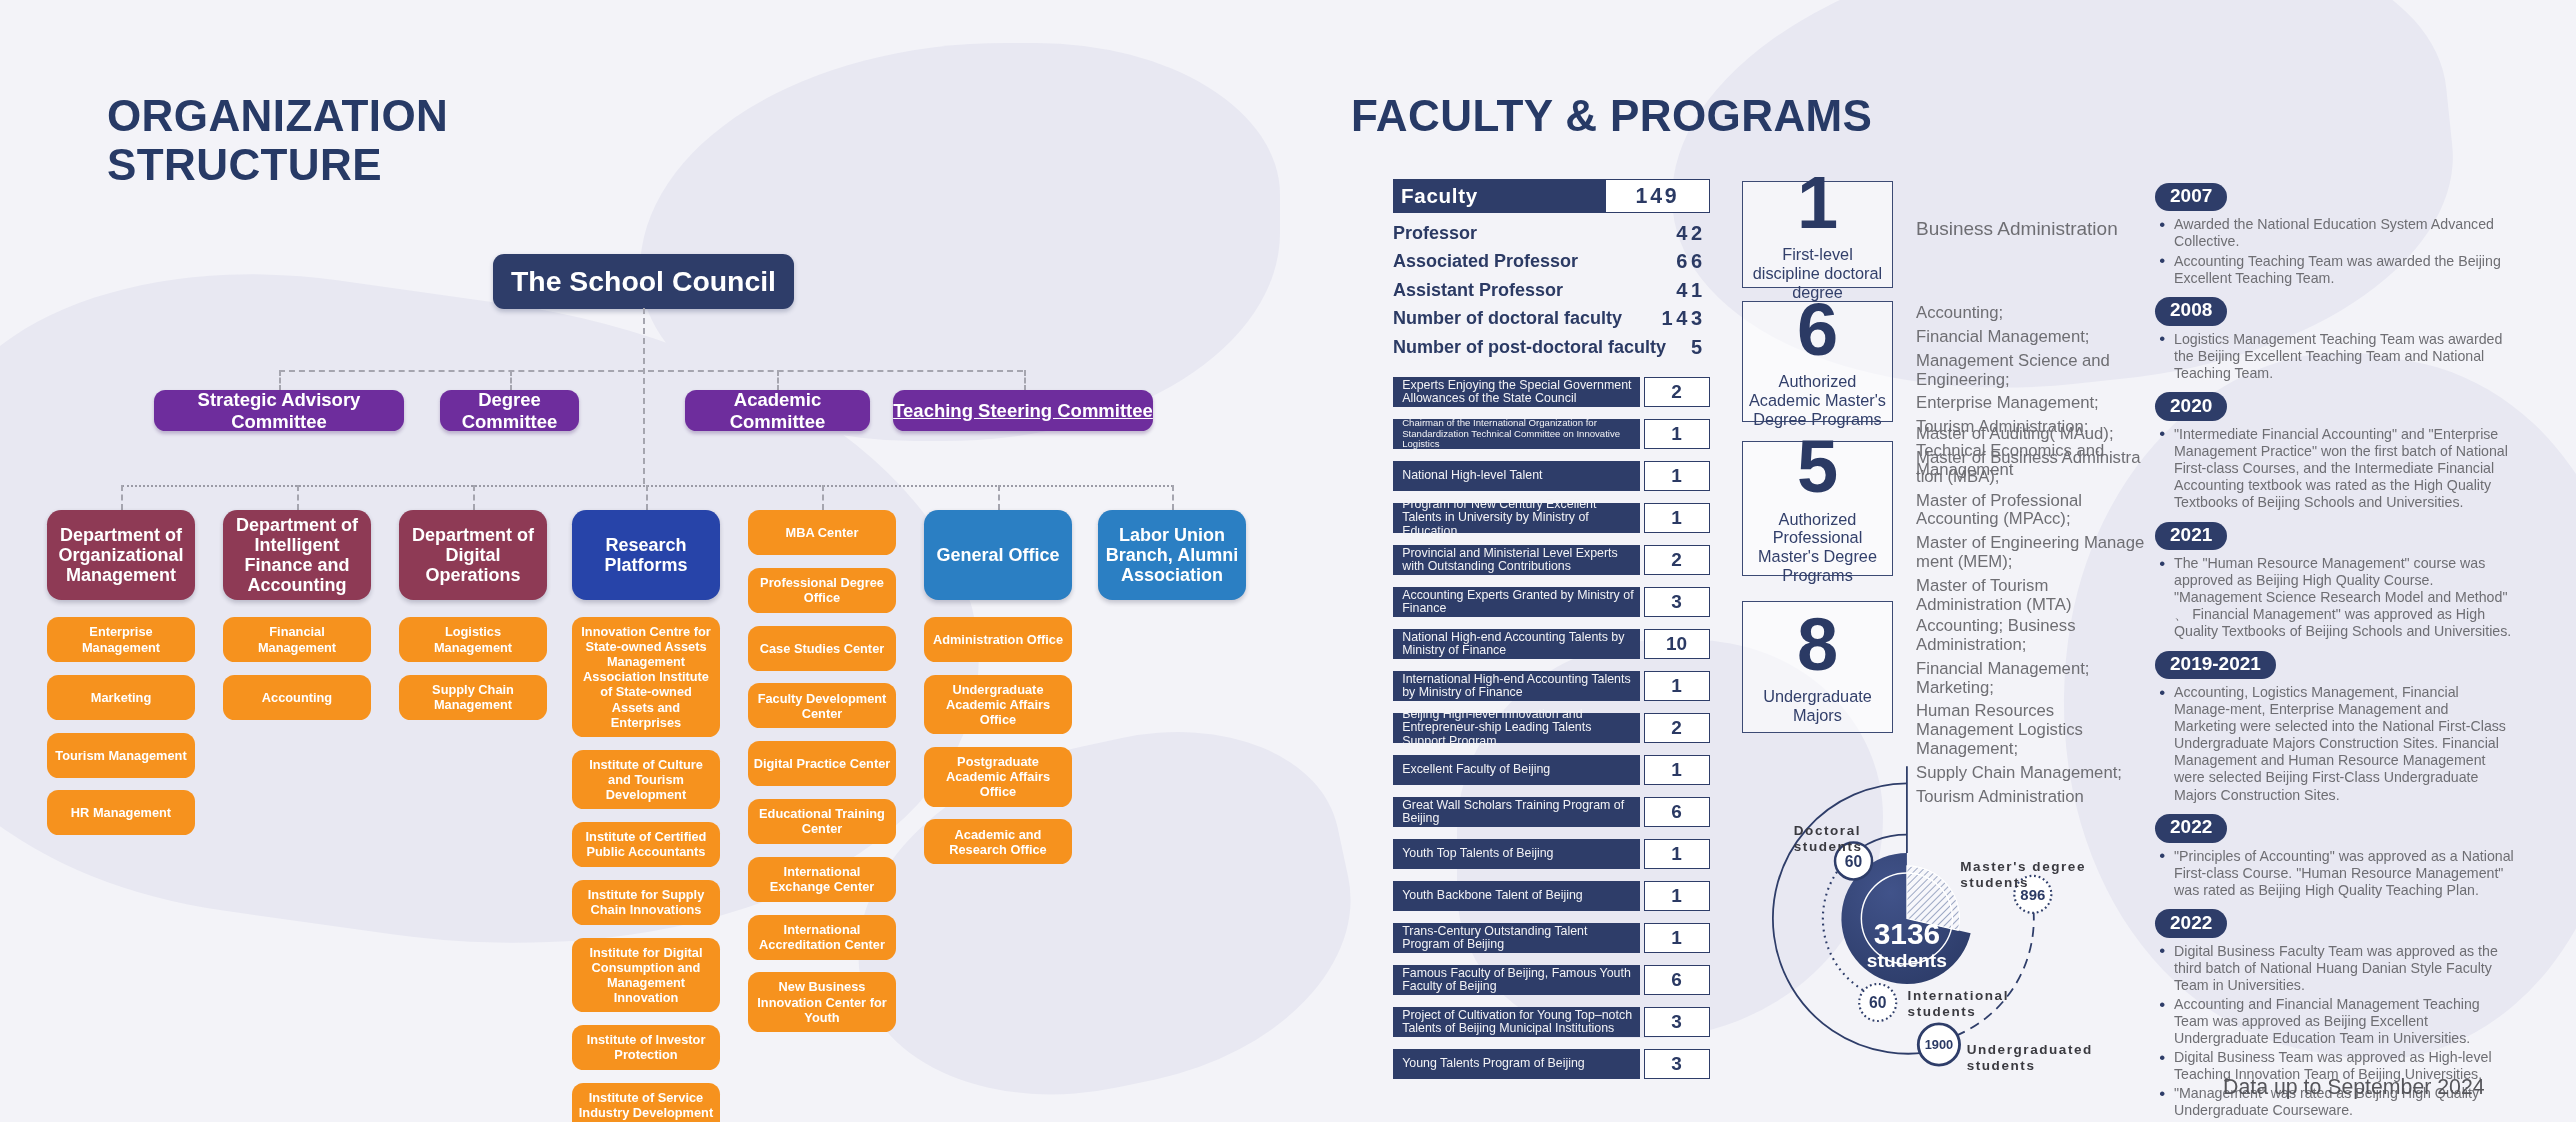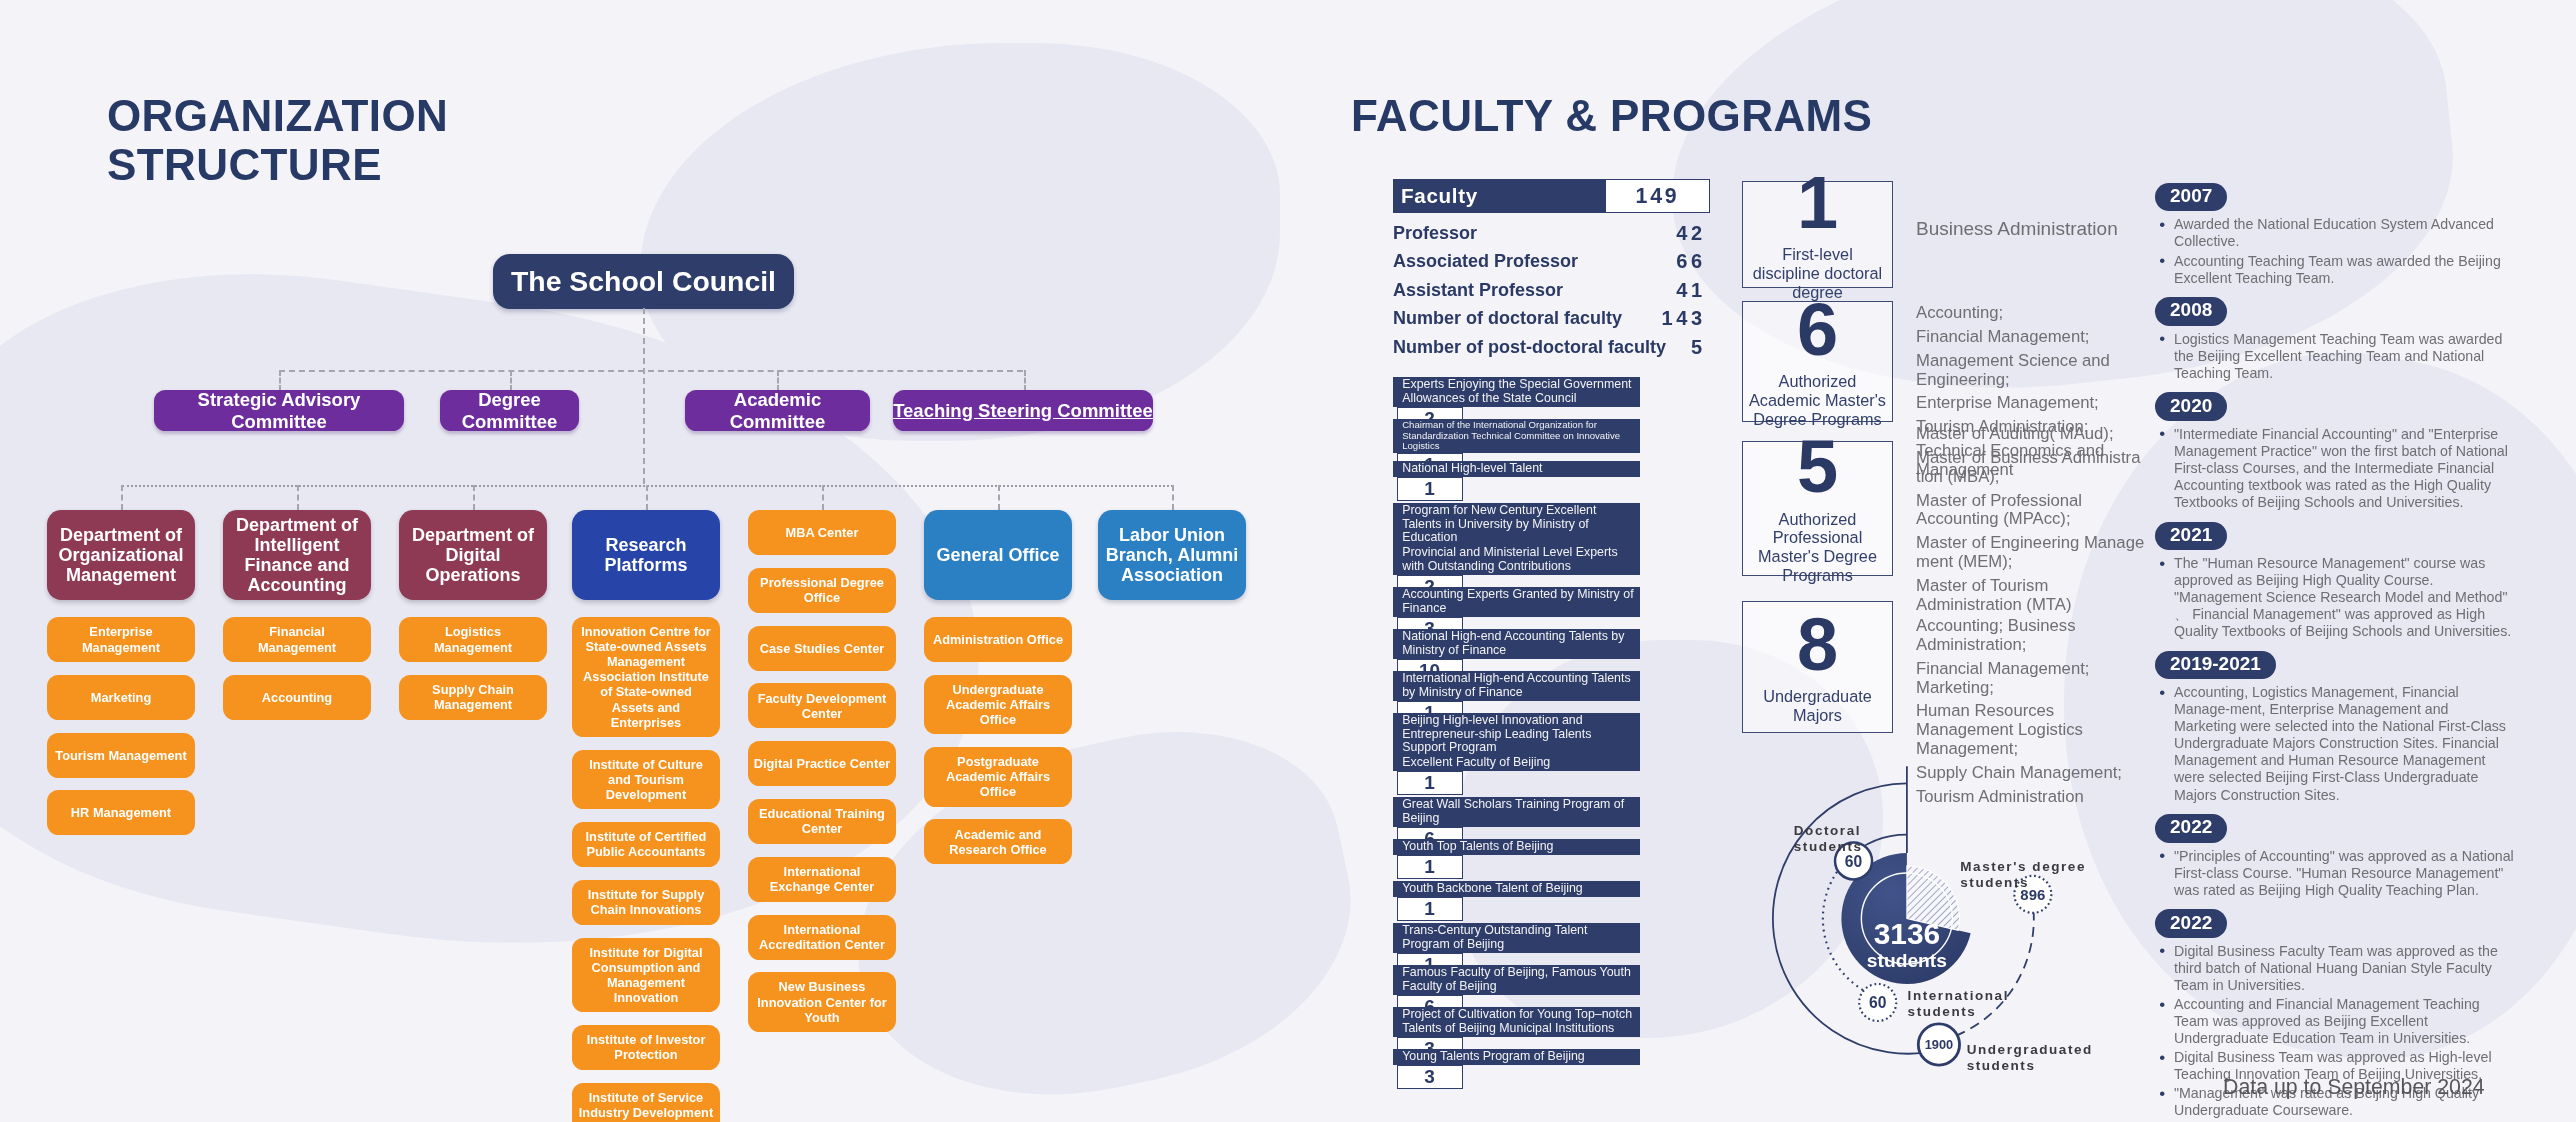--- a/index.html
+++ b/index.html
@@ -5,21 +5,21 @@
   * { margin:0; padding:0; box-sizing:border-box; }
   body { font-family:"Liberation Sans", sans-serif; background:#ffffff; }
   #stage { position:relative; width:2576px; height:1122px; background:#f3f3f8; overflow:hidden; }
 
   
   .blob { position:absolute; background:#e8e8f2; border-radius:45% 55% 50% 50%; }
 
   
   .h1 { position:absolute; color:#273a66; font-weight:800; font-size:44px; line-height:1.12; letter-spacing:0.4px; }
   .council { position:absolute; left:493px; top:254px; width:301px; height:55px; background:#2e3d69;
-             border-radius:17px; color:#fff; font-weight:800; font-size:28.4px; display:flex; align-items:center;
+             border-radius:11px; color:#fff; font-weight:800; font-size:28.4px; display:flex; align-items:center;
              justify-content:center; box-shadow:0 2.1px 4.3px rgba(40,50,90,.25); }
   .committee { position:absolute; top:390px; height:41px; background:#6e2d9d; border-radius:11.4px; color:#fff;
                font-weight:700; font-size:18.5px; display:flex; align-items:center; justify-content:center;
                text-align:center; box-shadow:0 2.1px 3.6px rgba(60,20,100,.25); }
   .dashv { position:absolute; width:0; border-left:2.1px dashed #a5a5af; }
   .dashh { position:absolute; height:0; border-top:2.1px dashed #a5a5af; }
   .doth  { position:absolute; height:0; border-top:2.8px dotted #9b9ba6; }
   .orgcol { position:absolute; top:510px; width:148px; display:flex; flex-direction:column; }
   .deptbox { width:148px; height:90px; border-radius:14.2px; color:#fff; font-weight:700; font-size:18px;
              line-height:1.12; display:flex; align-items:center; justify-content:center; text-align:center;
@@ -37,21 +37,21 @@
   .fheader .bar { width:212px; background:#2e3d69; color:#fff; font-weight:700; font-size:20.6px;
                   display:flex; align-items:center; padding-left:7px; letter-spacing:0.7px; }
   .fheader .num { flex:1; display:flex; align-items:center; justify-content:center; color:#2b3a64;
                   font-weight:700; font-size:21.3px; letter-spacing:2.8px; }
   .frow { display:flex; justify-content:space-between; align-items:center; height:28.4px; }
   .frow .lbl { color:#2b3a64; font-weight:700; font-size:18px; }
   .frow .val { color:#2b3a64; font-weight:700; font-size:20px; letter-spacing:3.6px; padding-right:4.3px; }
   #facultyRows { margin-top:6.4px; }
 
   #talentRows { position:absolute; left:1393px; top:377px; width:317px; }
-  .trow { display:flex; height:30px; margin-bottom:12px;flex-direction:column; }
+  .trow { display:flex; height:30px; margin-bottom:12px; }
   .trow .tlbl { width:247px; background:#2e3d69; color:#f2f2f5; font-size:12.4px; line-height:1.08;
                 display:flex; align-items:center; padding:1.4px 2.8px 1.4px 9.2px; }
   .trow.small .tlbl { font-size:9.6px; }
   .trow .tnum { width:66px; margin-left:3.6px; background:#fff; border:1.4px solid #2e3d69; color:#2b3a64;
                 font-weight:700; font-size:19px; display:flex; align-items:center; justify-content:center; }
 
   .progbox { position:absolute; left:1742px; width:151px; border:1.4px solid #3c4a74; background:rgba(255,255,255,.55);
              display:flex; flex-direction:column; align-items:center; justify-content:center; text-align:center;
              color:#2b3a64; padding:4.3px; }
   .progbox .big { font-weight:800; font-size:74px; line-height:.95; }

